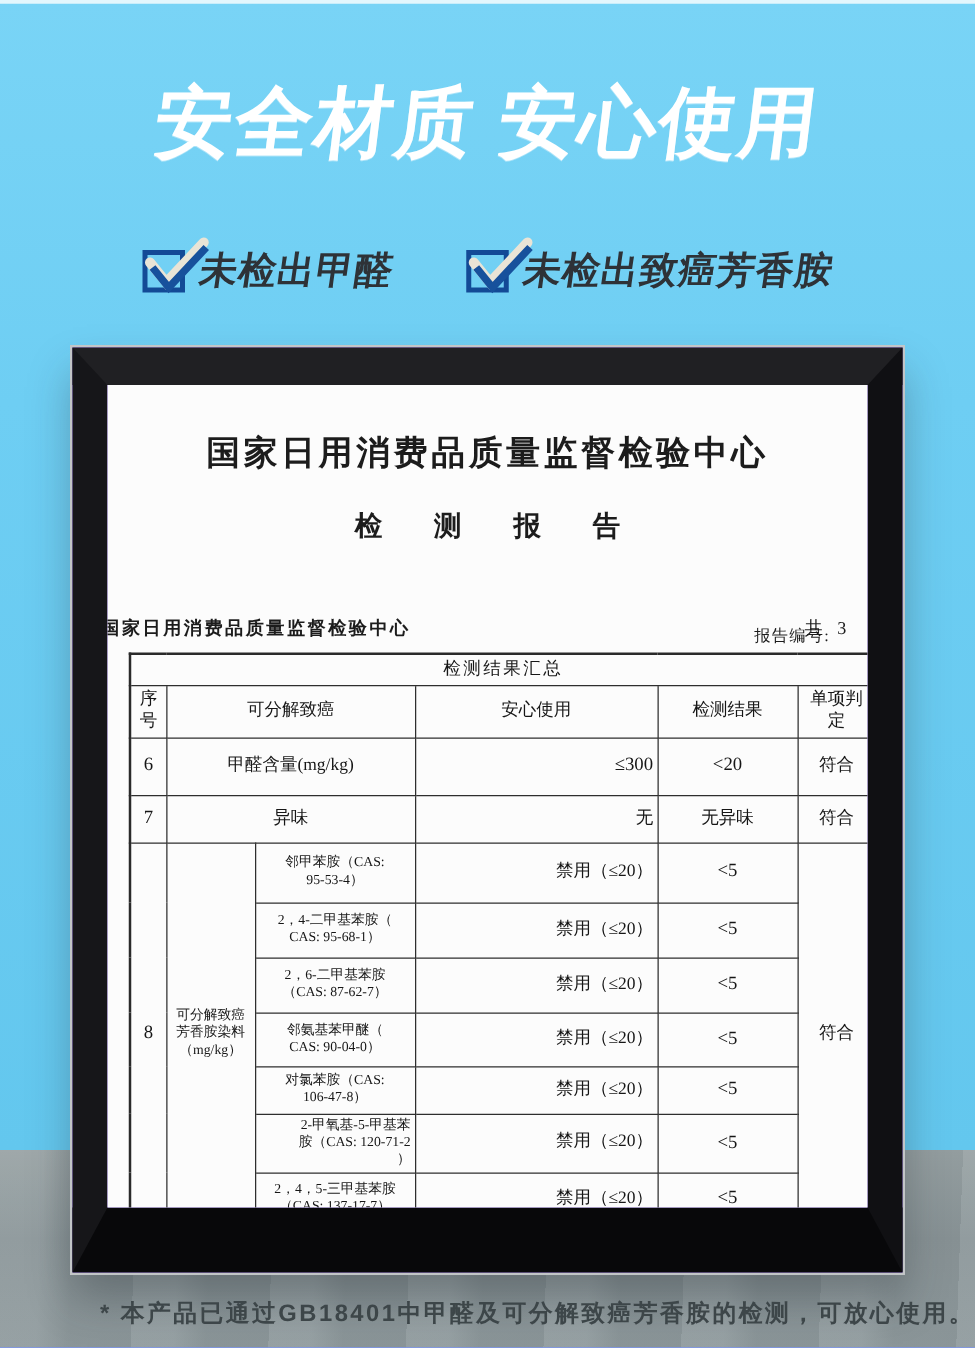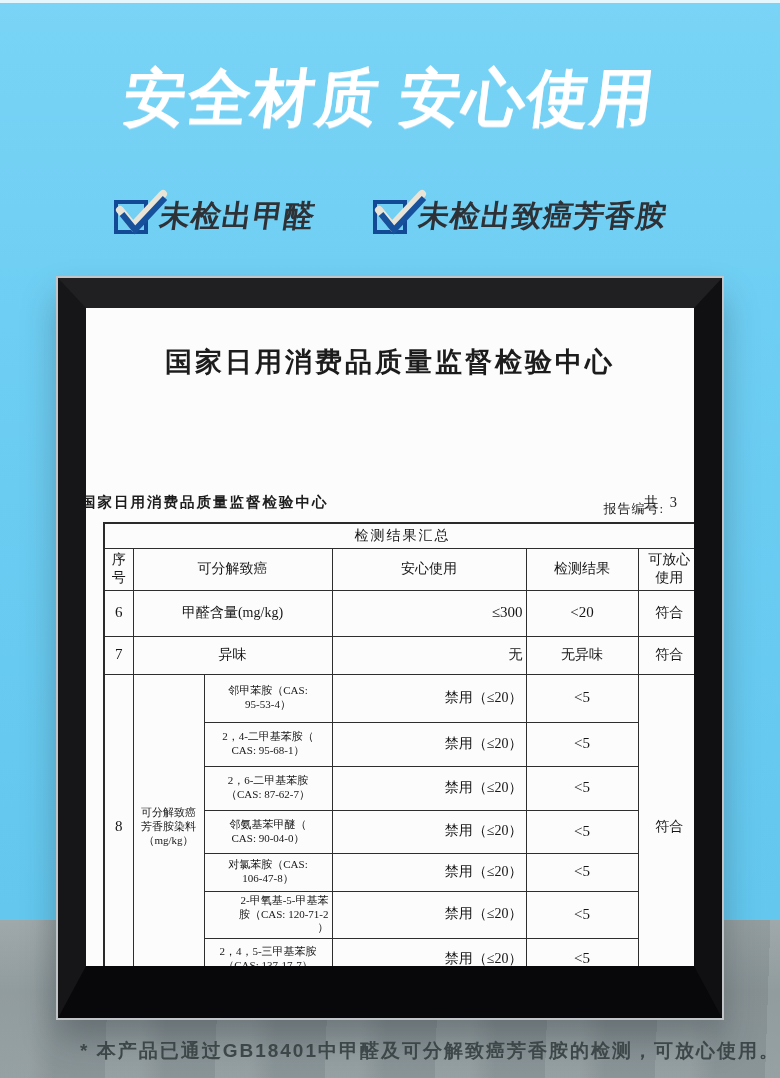--- a/index.html
+++ b/index.html
@@ -129,20 +129,21 @@
       </svg>
     </span>
     <span class="badge-label">未检出致癌芳香胺</span>
   </div>
 </div>
 
 <div class="frame">
   <div class="paper">
 
     <div class="doc-title">国家日用消费品质量监督检验中心</div>
+    <div class="doc-subtitle">检 测 报 告</div>
 
     <div class="report-no">报告编号:</div>
 
     <div class="page-line">
       <span class="left">国家日用消费品质量监督检验中心</span>
       <span class="right">共  3</span>
     </div>
 
     <table class="report-table">
       <colgroup>
@@ -155,21 +156,21 @@
       </colgroup>
       <tbody>
           <tr class="summary">
         <td colspan="6">检测结果汇总</td>
       </tr>
       <tr style="height:42px">
         <td>序号</td>
         <td colspan="2">可分解致癌</td>
         <td>安心使用</td>
         <td>检测结果</td>
-        <td>可放心使用</td>
+        <td>单项判定</td>
       </tr>
       <tr style="height:46px">
         <td class="num">6</td>
         <td colspan="2">甲醛含量(mg/kg)</td>
         <td class="tl num">≤300</td>
         <td class="num">&lt;20</td>
         <td>符合</td>
       </tr>
       <tr style="height:38px">
         <td class="num">7</td>

